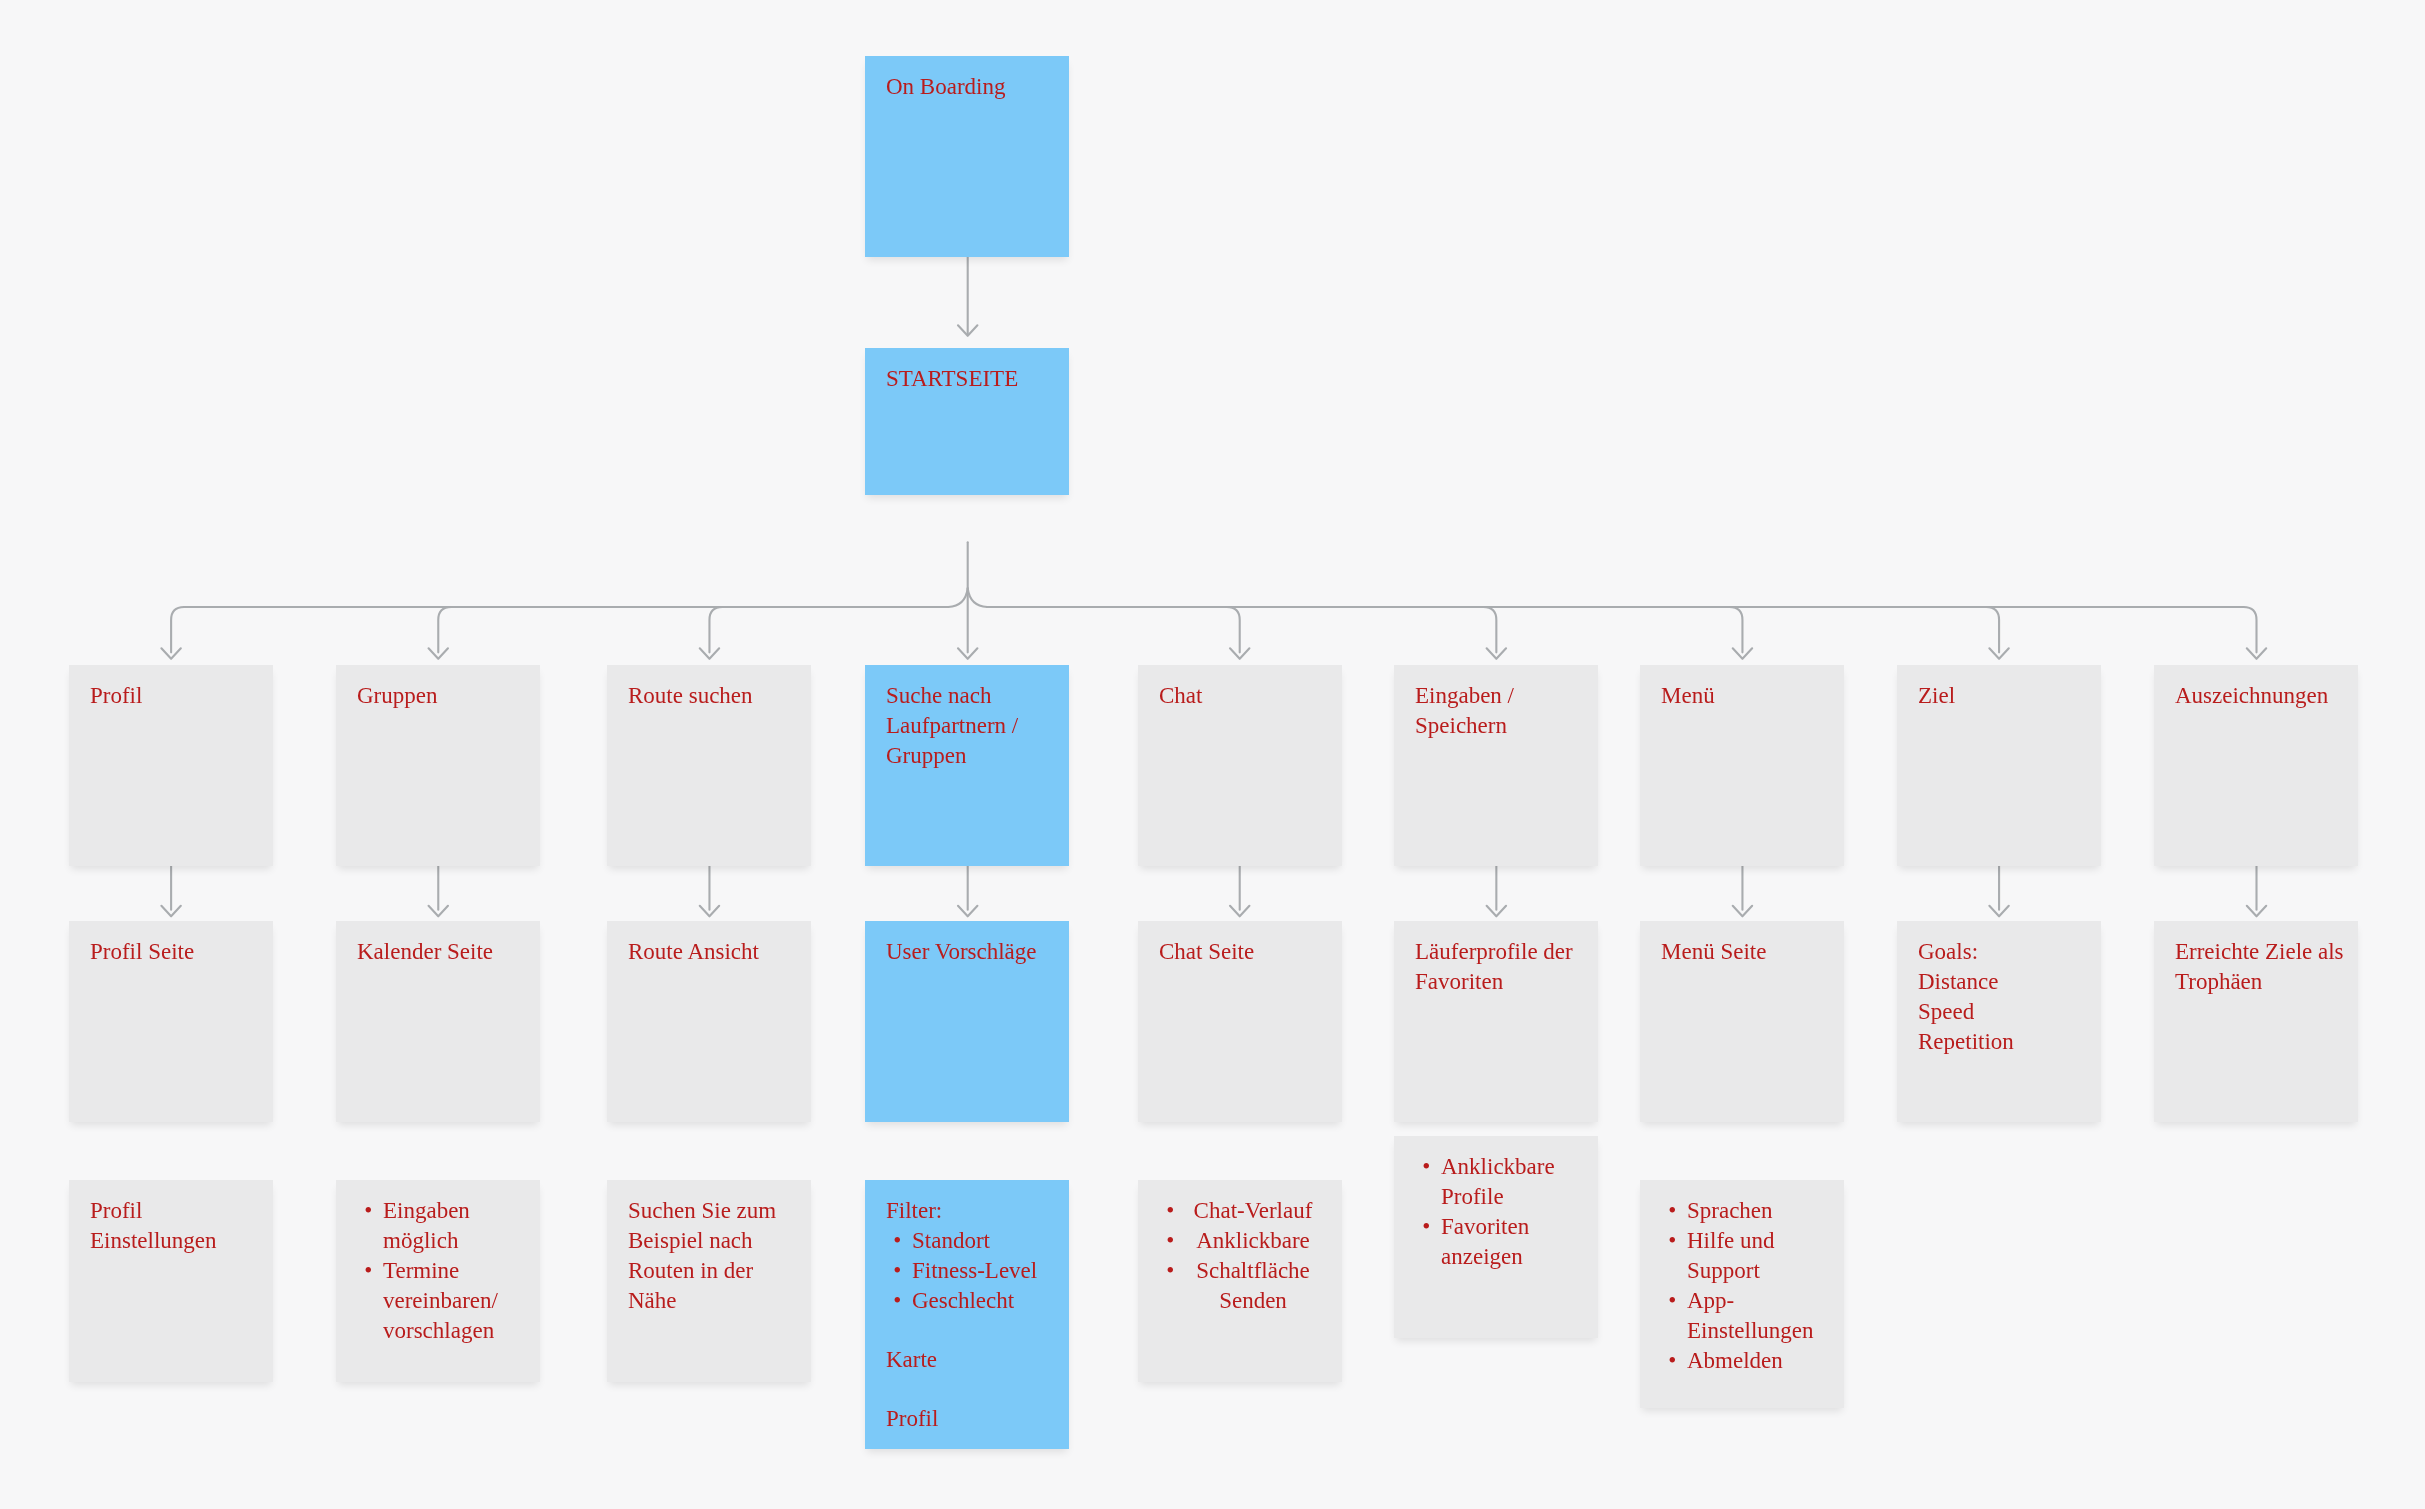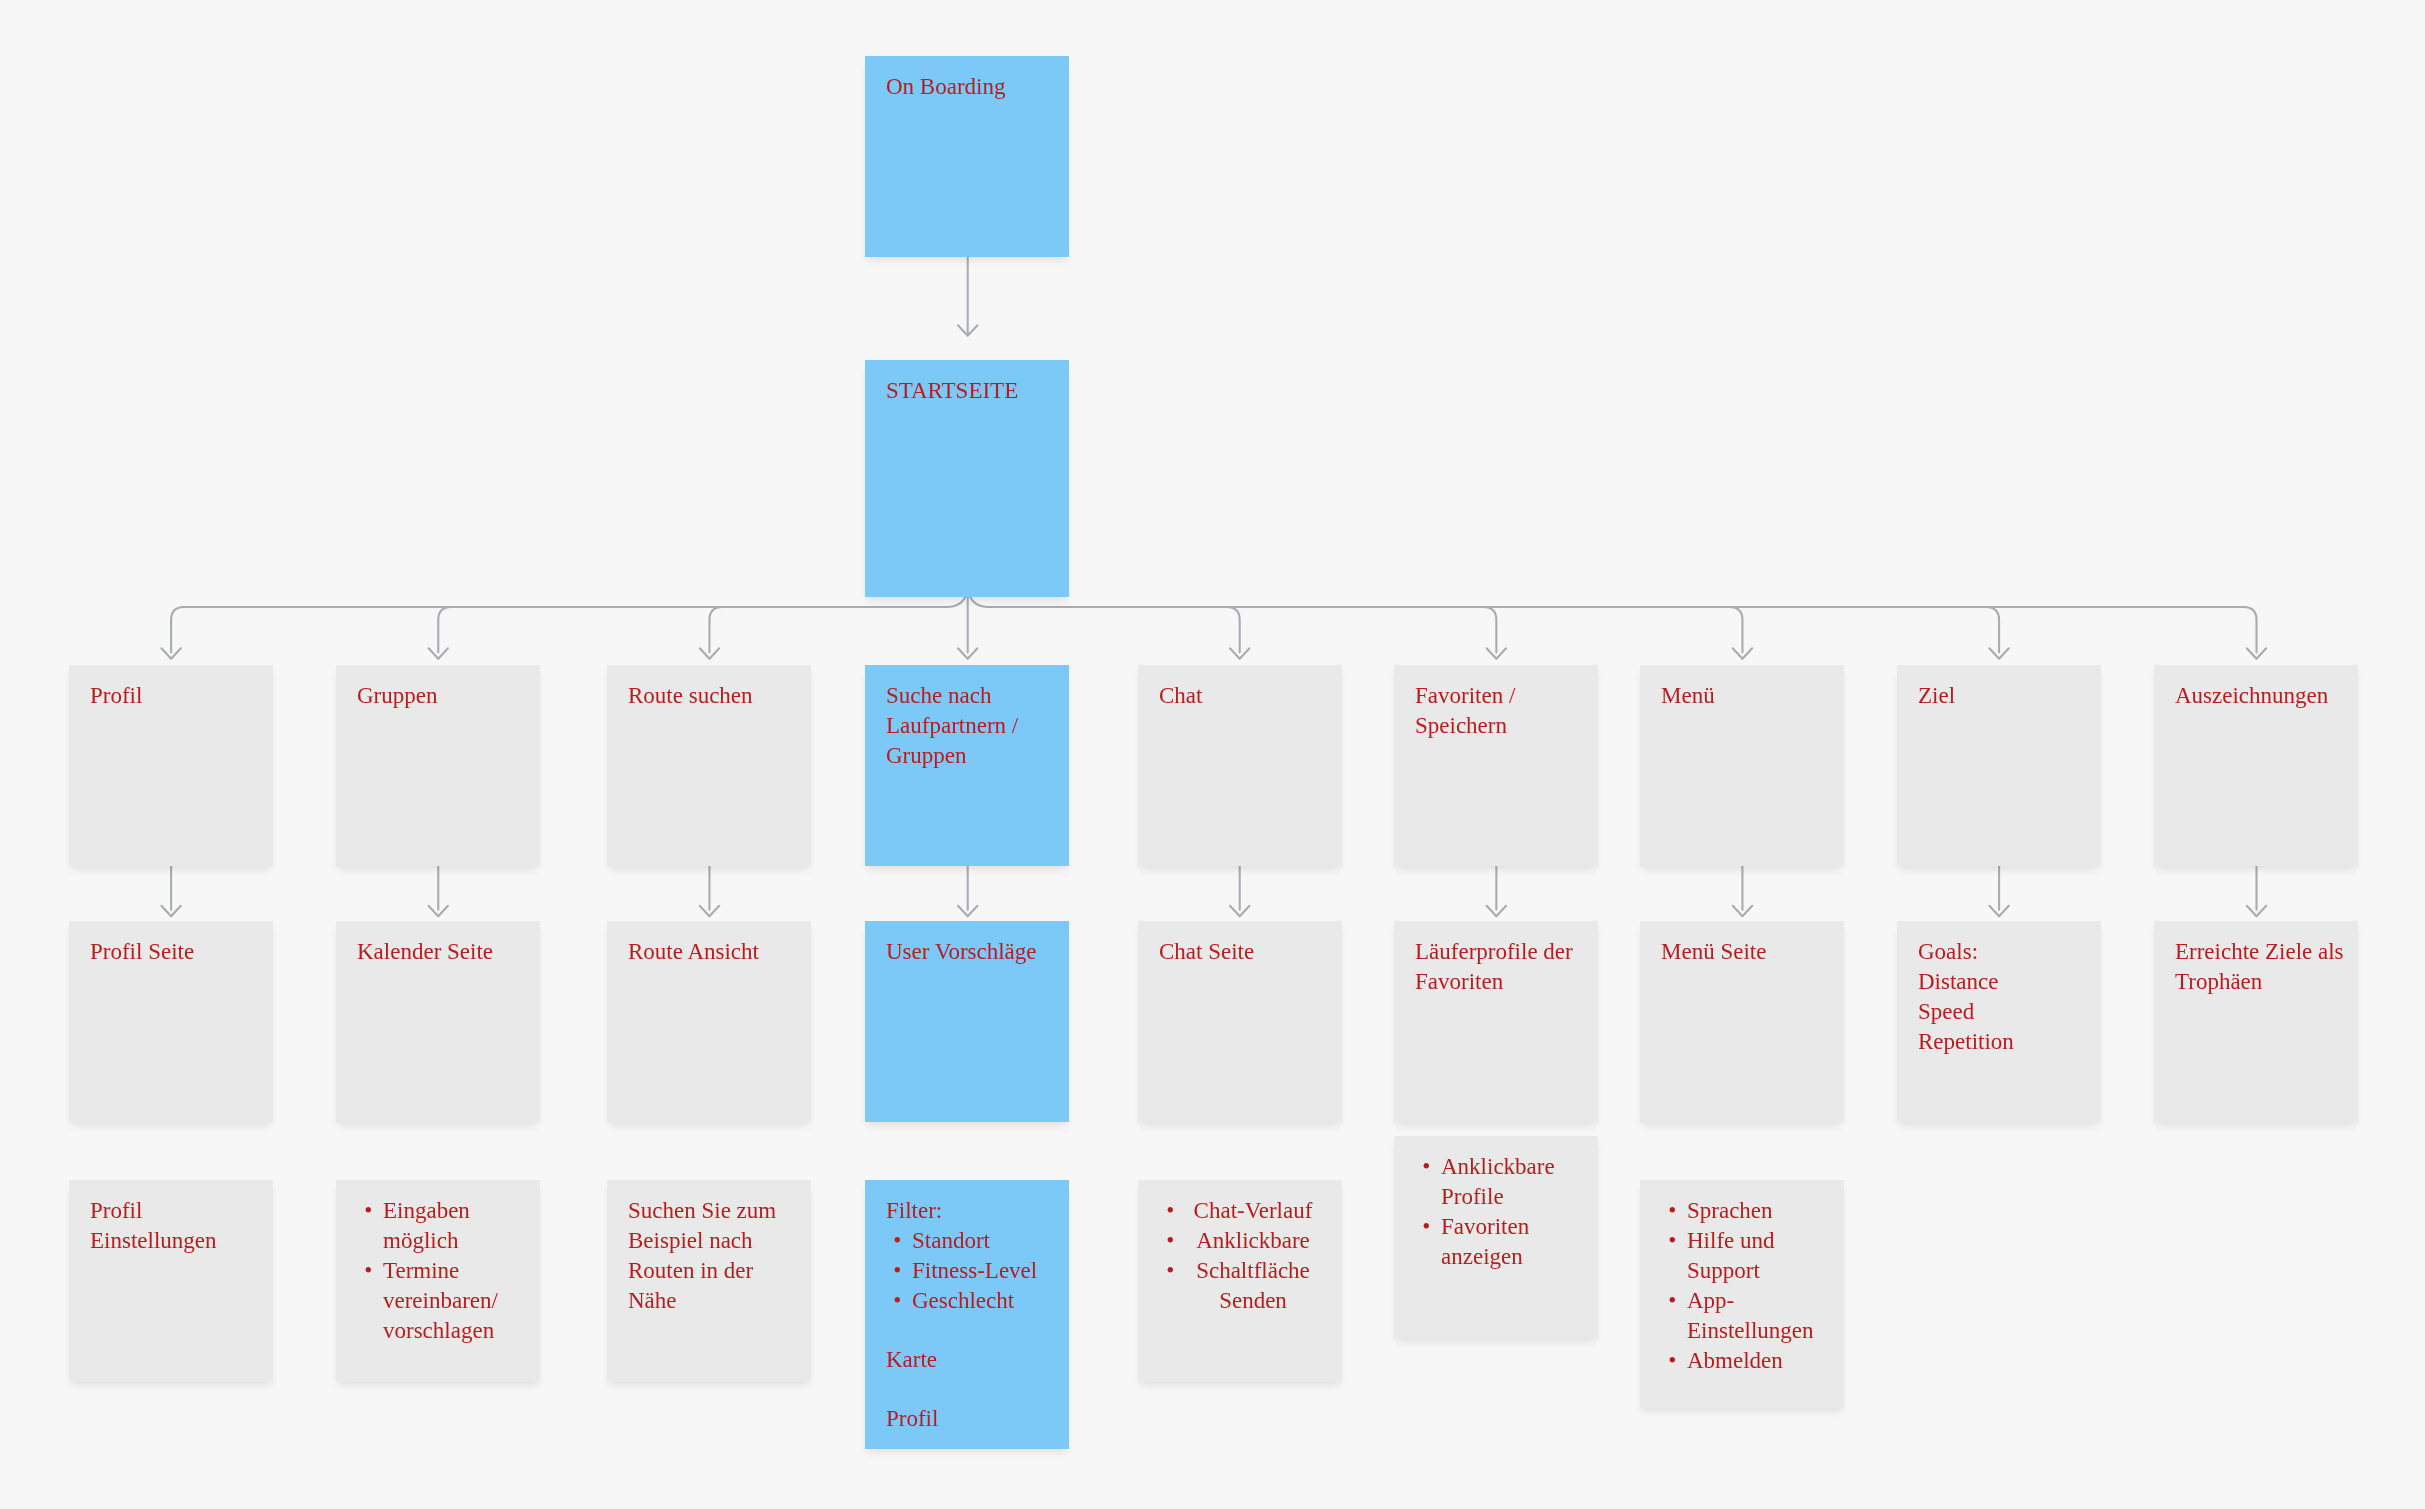--- a/index.html
+++ b/index.html
@@ -69,21 +69,21 @@
       <path d="M 2457 1104 L 2469 1117 L 2481 1104"></path>
       <path d="M 2787 1054 L 2787 1109"></path>
       <path d="M 2775 1104 L 2787 1117 L 2799 1104"></path>
     </svg>
   <div id="nodes">
       <div class="box highlight" style="left: 865px; top: 44px; width: 204px; height: 201px;">
         <div class="seg">
           <div class="line">On Boarding</div>
         </div>
       </div>
-      <div class="box highlight" style="left: 865px; top: 348px; width: 204px; height: 237px;">
+      <div class="box highlight" style="left: 865px; top: 336px; width: 204px; height: 147px;">
         <div class="seg">
           <div class="line">STARTSEITE</div>
         </div>
       </div>
       <div class="box" style="left: 69px; top: 653px; width: 204px; height: 201px;">
         <div class="seg">
           <div class="line">Profil</div>
         </div>
       </div>
       <div class="box" style="left: 69px; top: 909px; width: 204px; height: 201px;">
@@ -191,21 +191,21 @@
             <div class="line">Anklickbare</div>
           </li>
           <li>
             <div class="line">Schaltfläche</div>
             <div class="line">Senden</div>
           </li>
         </ul>
       </div>
       <div class="box" style="left: 1394px; top: 653px; width: 204px; height: 201px;">
         <div class="seg">
-          <div class="line">Favoriten /</div>
+          <div class="line">Eingaben /</div>
           <div class="line">Speichern</div>
         </div>
       </div>
       <div class="box" style="left: 1394px; top: 909px; width: 204px; height: 201px;">
         <div class="seg">
           <div class="line">Läuferprofile der</div>
           <div class="line">Favoriten</div>
         </div>
       </div>
       <div class="box" style="left: 1394px; top: 1124px; width: 204px; height: 202px;">

